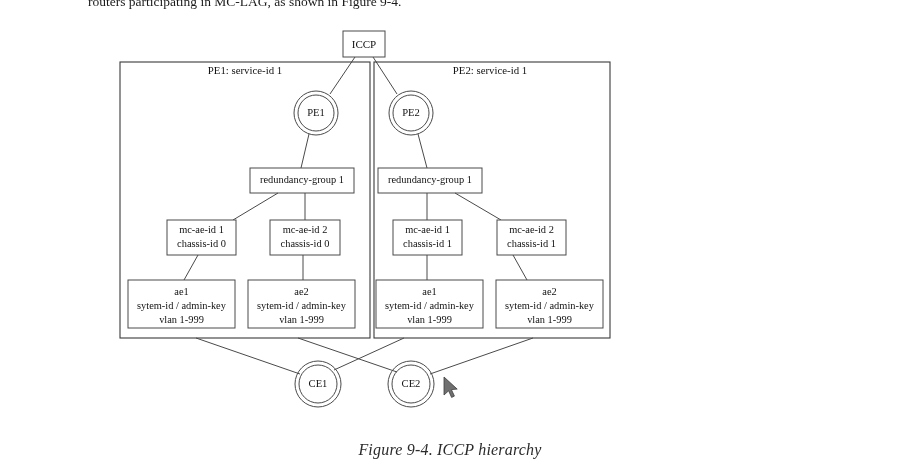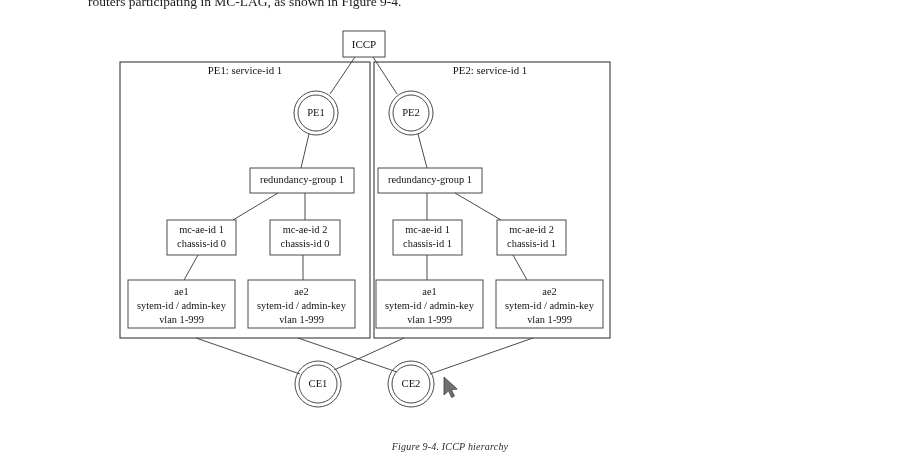--- a/index.html
+++ b/index.html
@@ -40,21 +40,21 @@
   }
 
   .caption {
     position: absolute;
     left: 0;
     top: 441px;
     width: 900px;
     text-align: center;
     font-family: "Liberation Serif", serif;
     font-style: italic;
-    font-size: 10px;
+    font-size: 16px;
     color: #2b2b2b;
     letter-spacing: 0.2px;
   }
 
   text.lbl {
     font-family: "Liberation Serif", serif;
     fill: #111111;
     text-anchor: middle;
     dominant-baseline: middle;
   }

